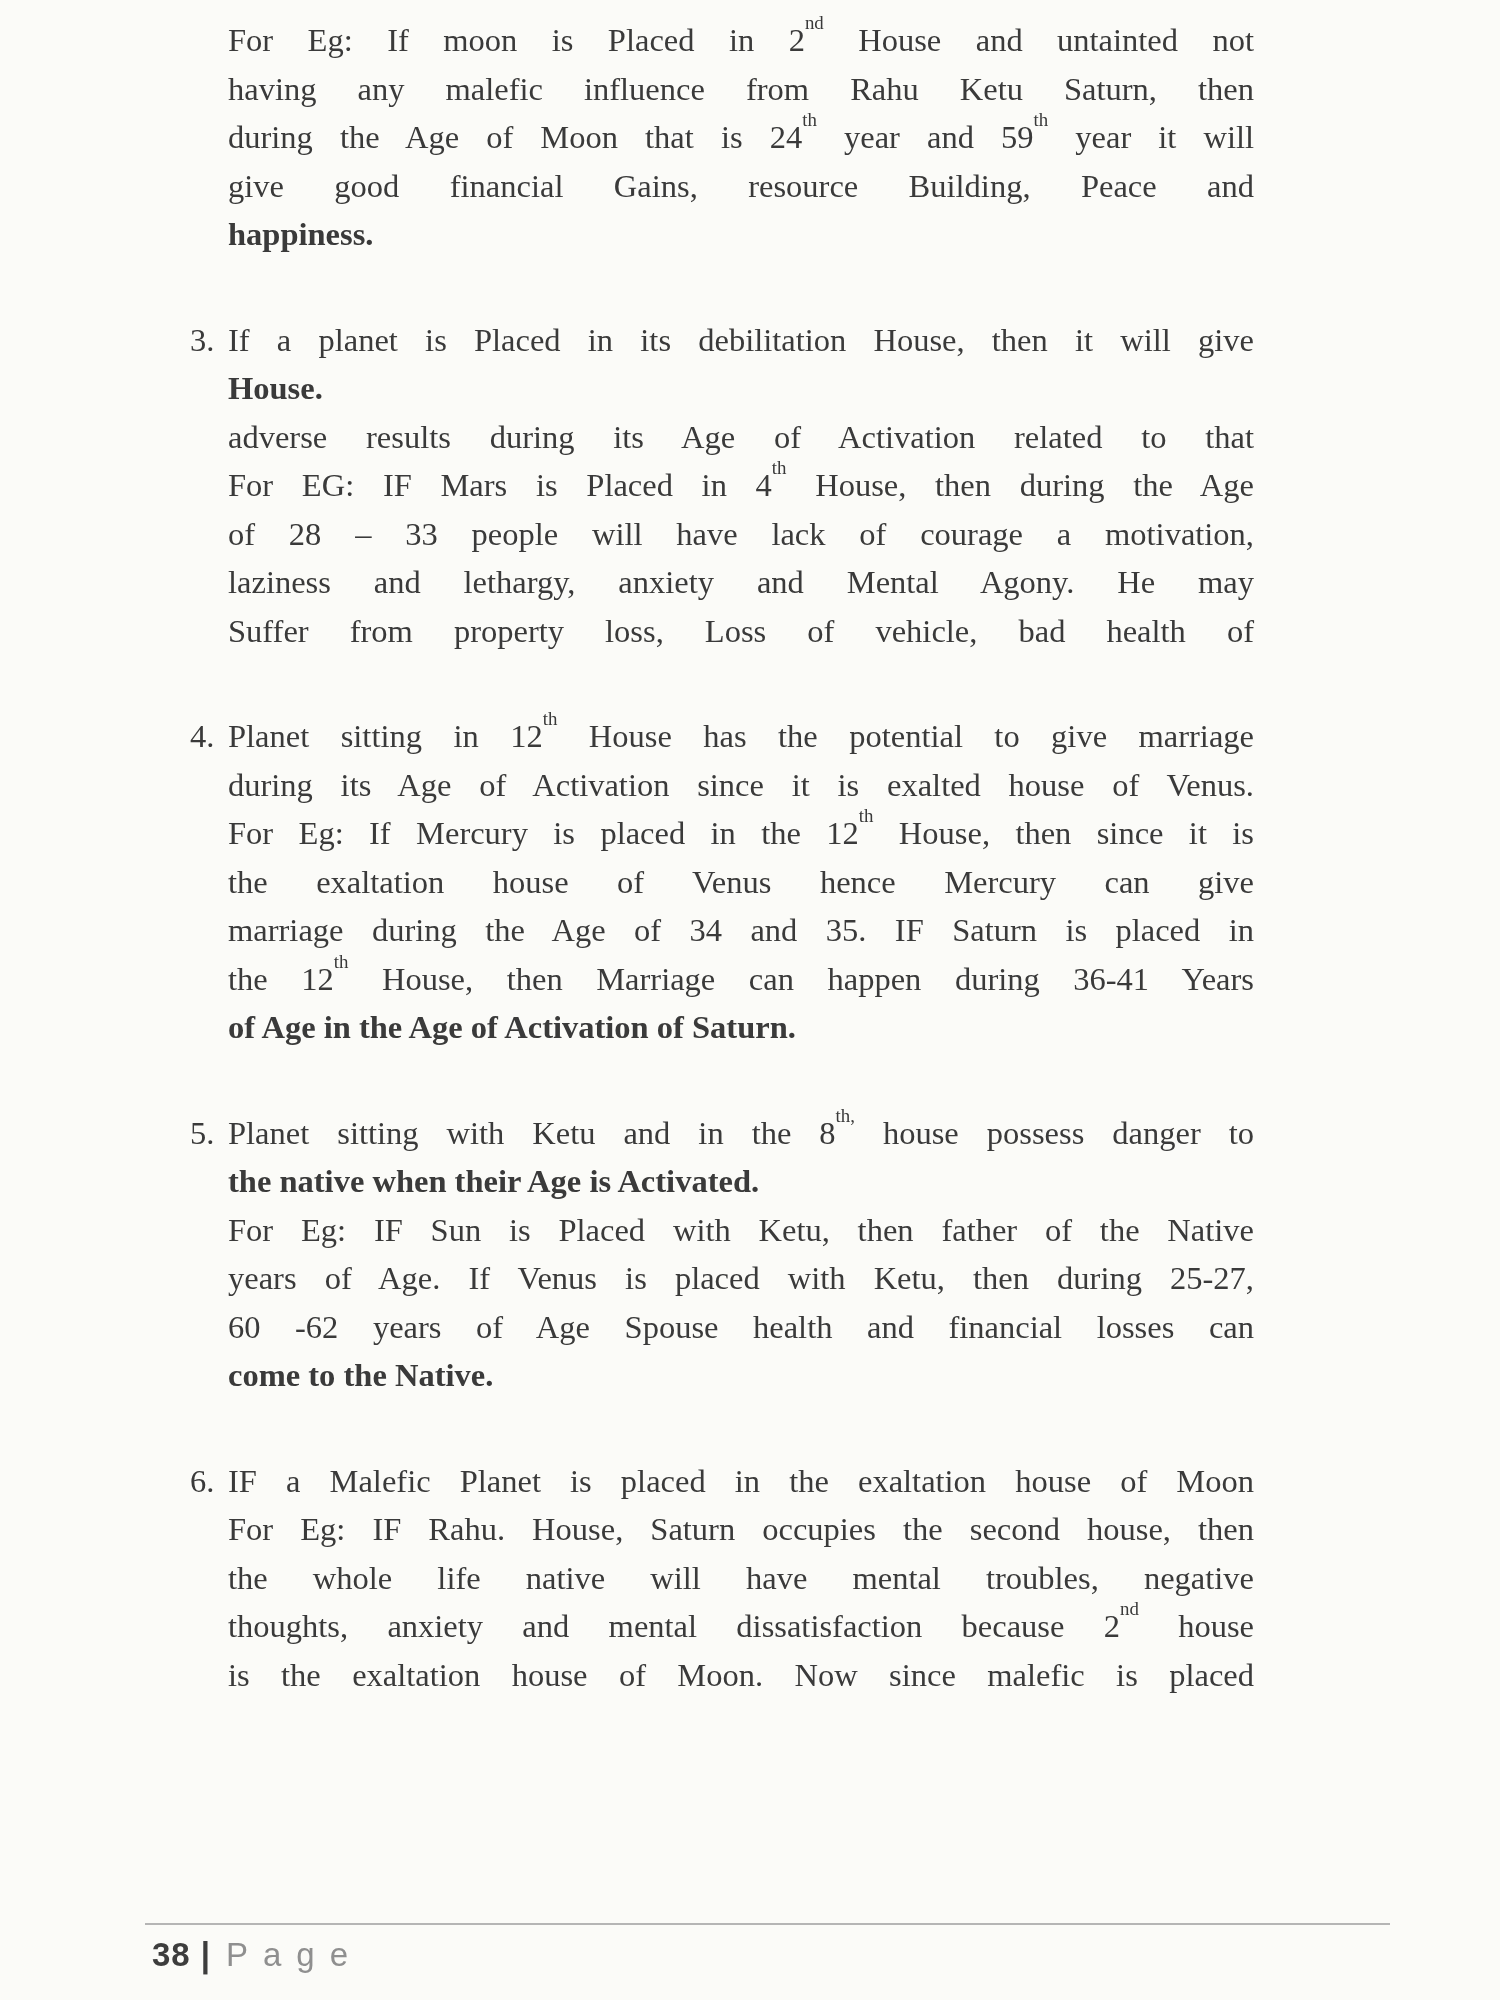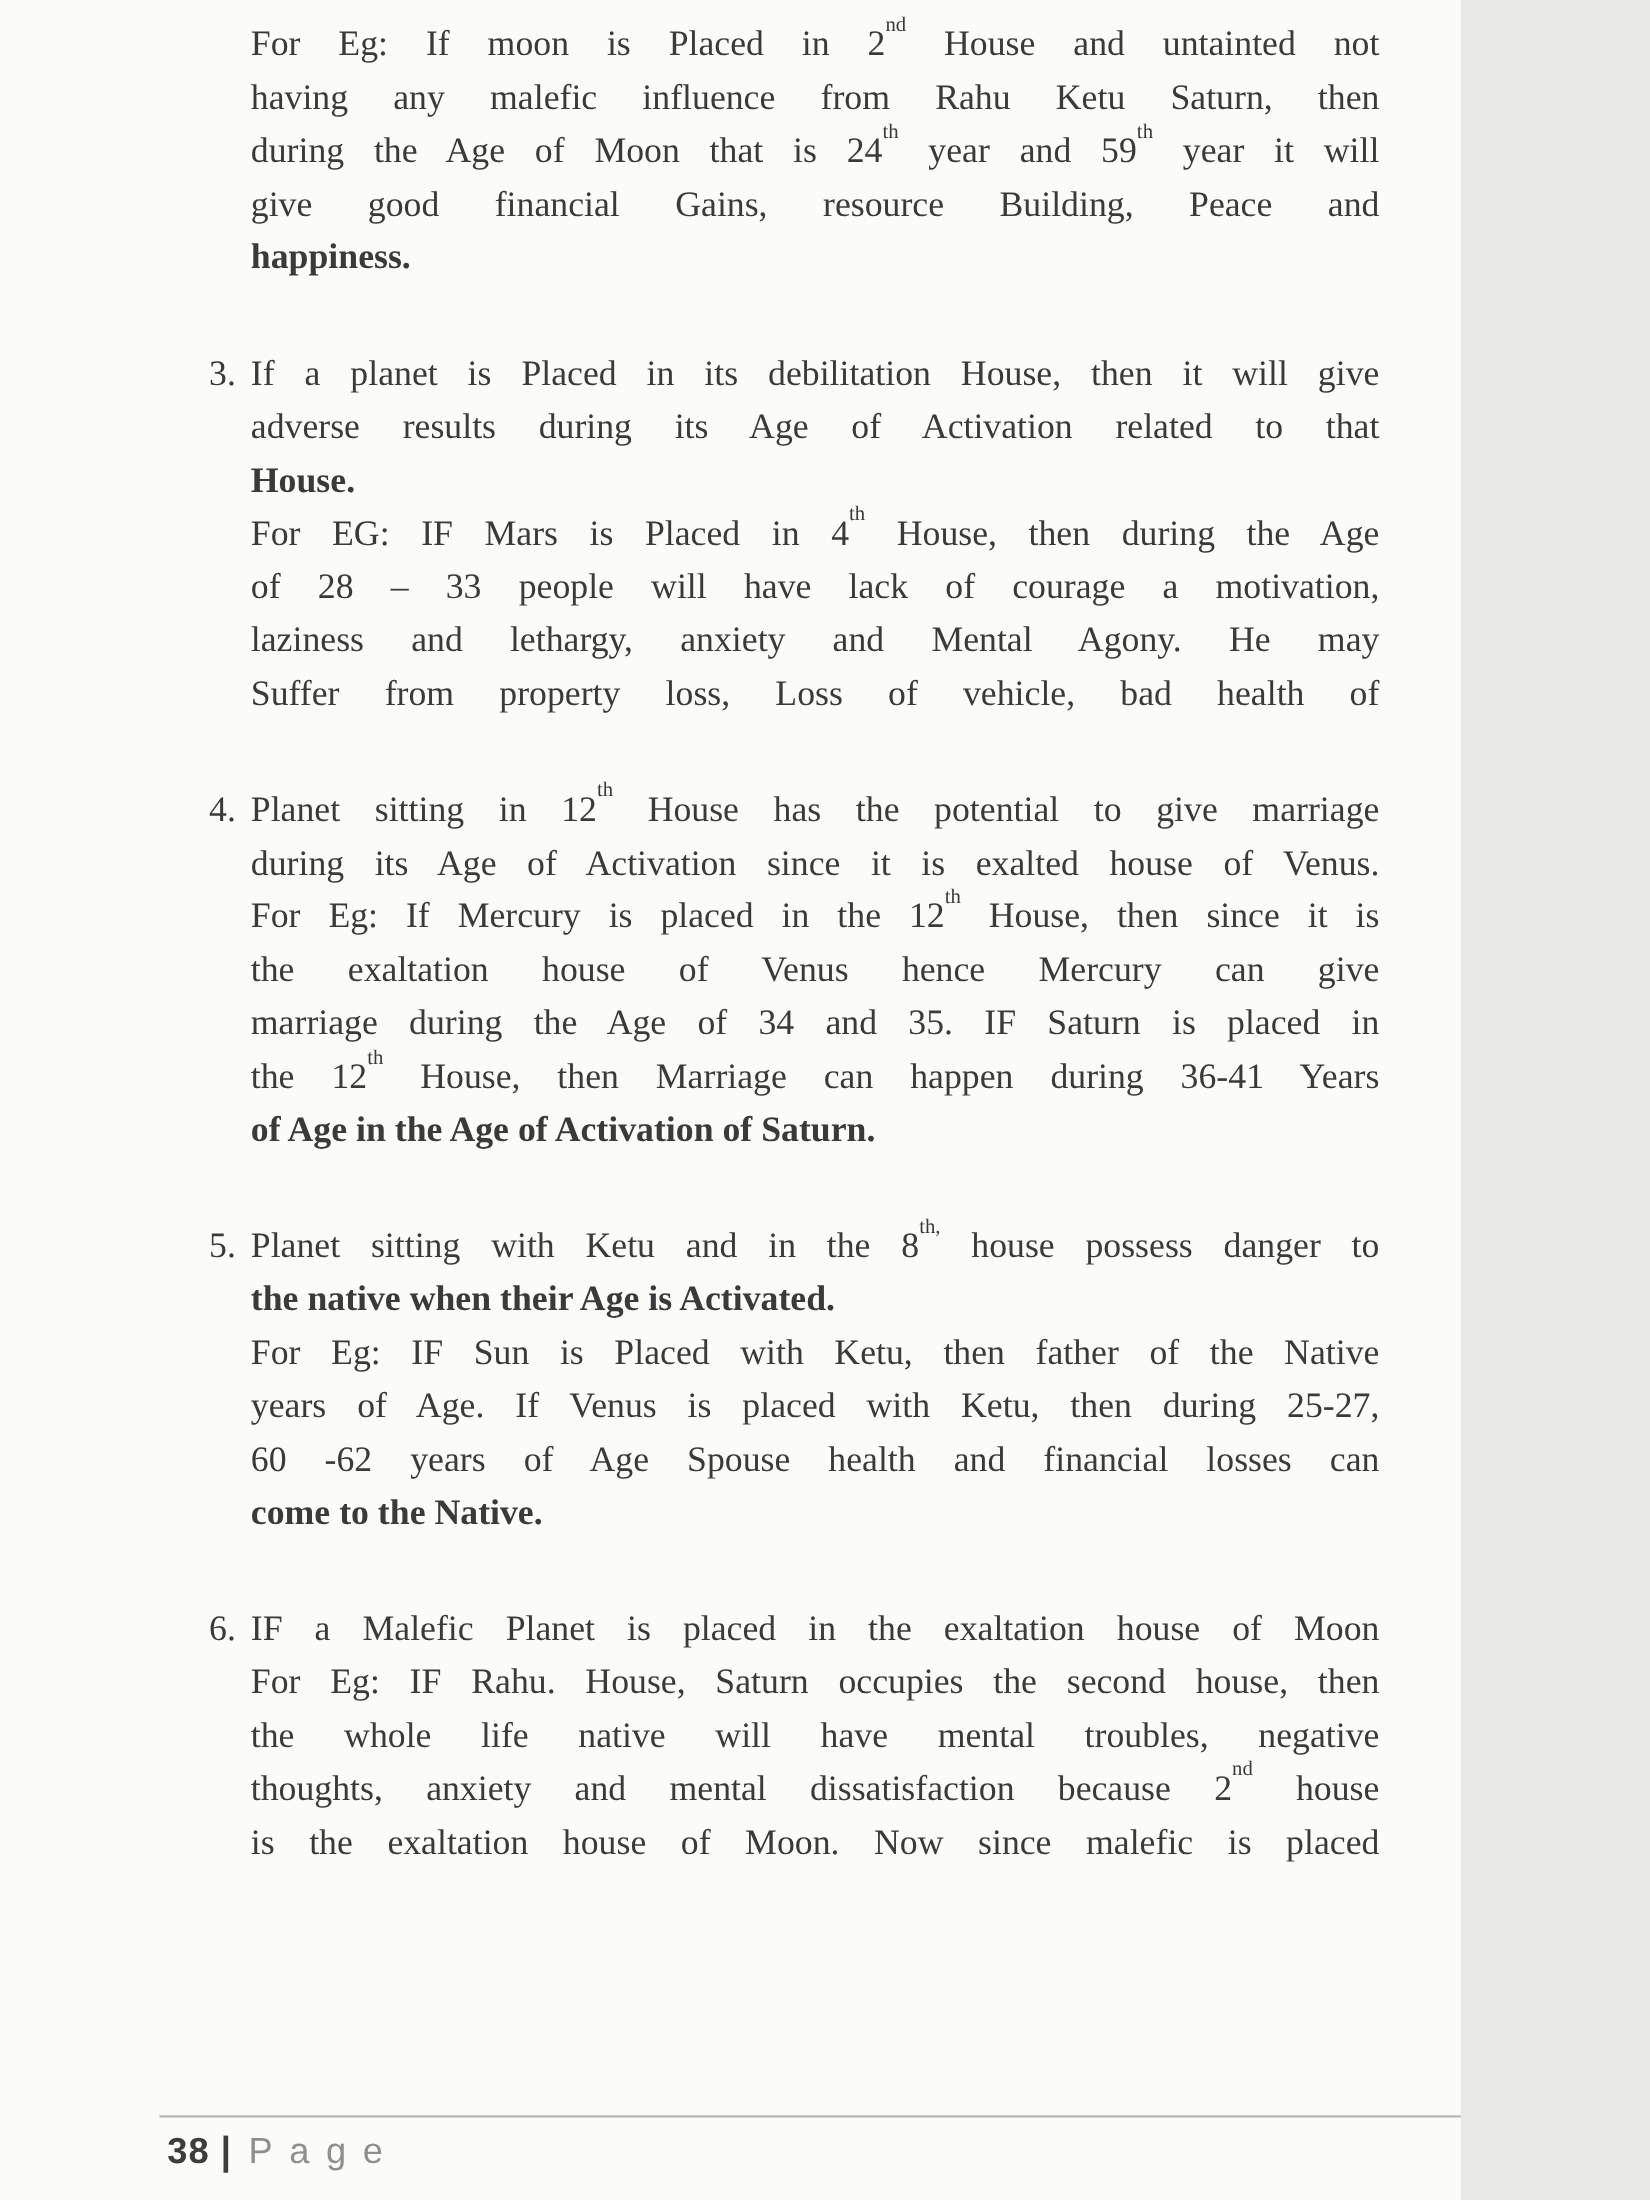--- a/index.html
+++ b/index.html
@@ -5,21 +5,21 @@
   :root{
     --paper:#fbfbf8;
     --ink:#3a3a3a;
     --footer-number:#3d3d3d;
     --footer-label:#8f8f8f;
     --rule:#b5b5b5;
   }
   html,body{margin:0;padding:0;background:#e8e8e6;}
   .page{
     position:relative;
-    width:1328px;height:2000px;
+    width:1500px;height:2000px;
     background:var(--paper);
     font-family:"Liberation Serif", serif;
     color:var(--ink);
     overflow:hidden;
   }
   .body-text{
     position:absolute;
     left:228px;top:16px;width:1026px;
     font-size:32.5px;
     line-height:48.5px;
@@ -65,22 +65,22 @@
       <div class="item">
         <div class="line">For Eg: If moon is Placed in 2<sup>nd</sup> House and untainted not</div>
         <div class="line">having any malefic influence from Rahu Ketu Saturn, then</div>
         <div class="line">during the Age of Moon that is 24<sup>th</sup> year and 59<sup>th</sup> year it will</div>
         <div class="line">give good financial Gains, resource Building, Peace and</div>
         <div class="line flush">happiness.</div>
       </div>
       <div class="item">
         <span class="num">3.</span>
         <div class="line">If a planet is Placed in its debilitation House, then it will give</div>
+        <div class="line flush">House.</div>
         <div class="line">adverse results during its Age of Activation related to that</div>
-        <div class="line flush">House.</div>
         <div class="line">For EG: IF Mars is Placed in 4<sup>th</sup> House, then during the Age</div>
         <div class="line">of 28 – 33 people will have lack of courage a motivation,</div>
         <div class="line">laziness and lethargy, anxiety and Mental Agony. He may</div>
         <div class="line">Suffer from property loss, Loss of vehicle, bad health of</div>
       </div>
       <div class="item">
         <span class="num">4.</span>
         <div class="line">Planet sitting in 12<sup>th</sup> House has the potential to give marriage</div>
         <div class="line">during its Age of Activation since it is exalted house of Venus.</div>
         <div class="line">For Eg: If Mercury is placed in the 12<sup>th</sup> House, then since it is</div>

